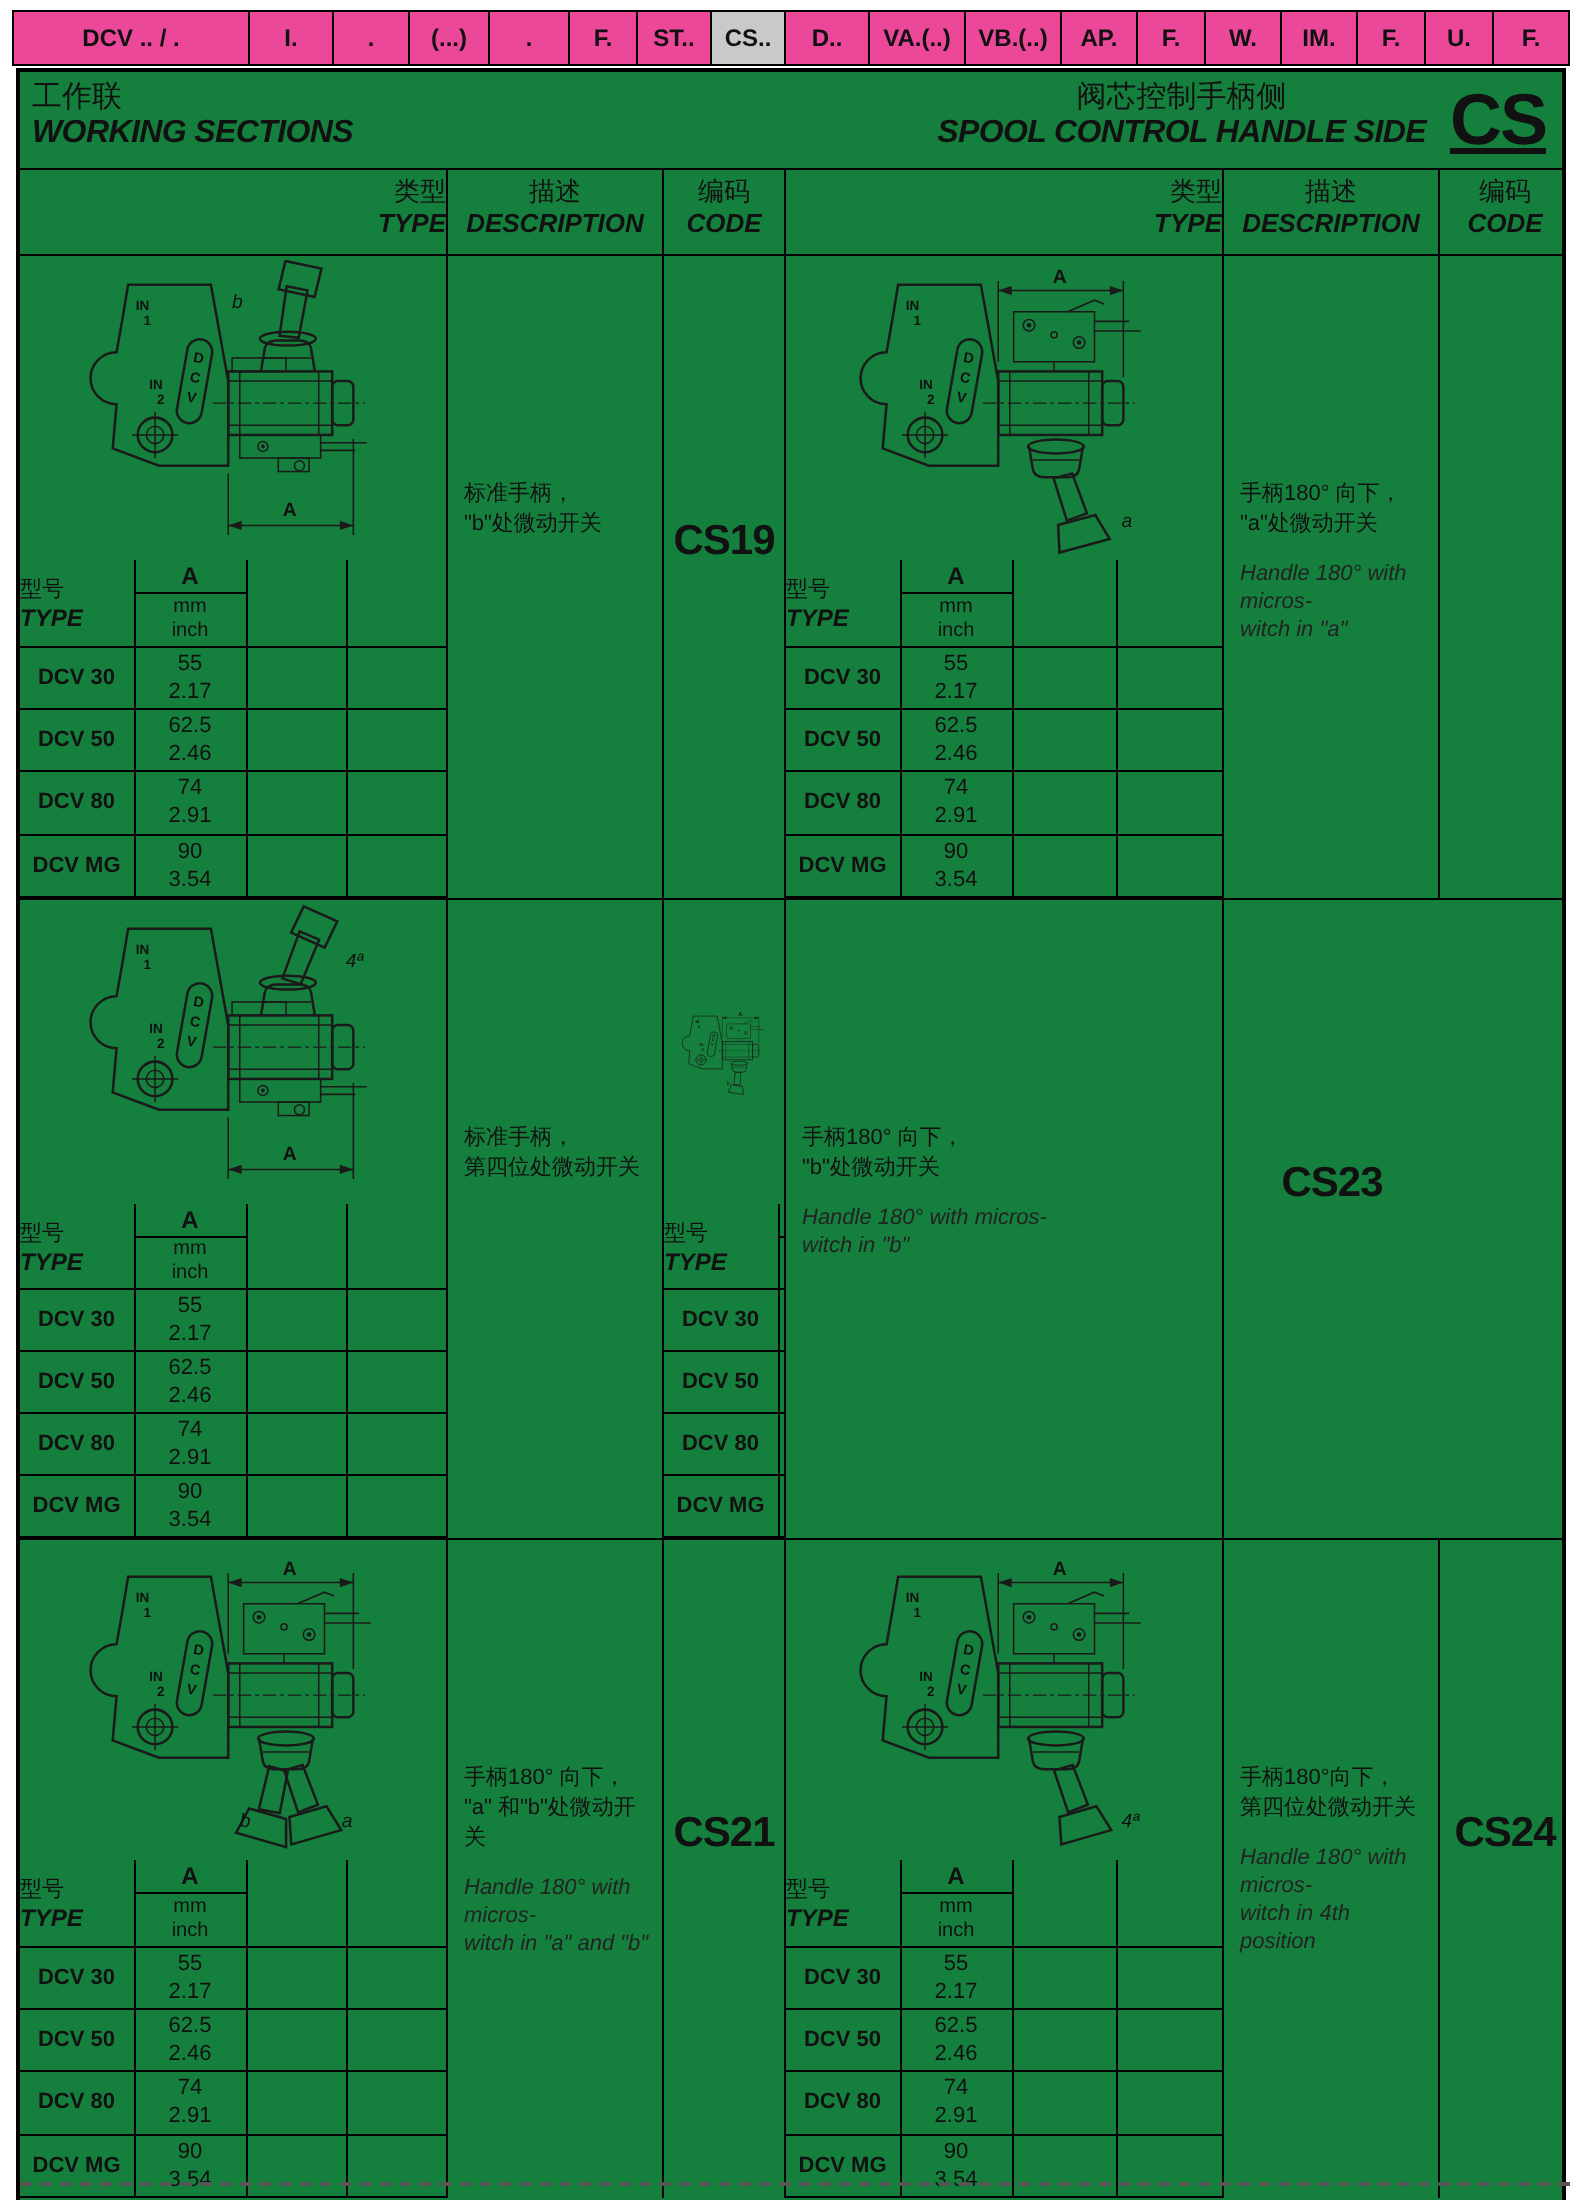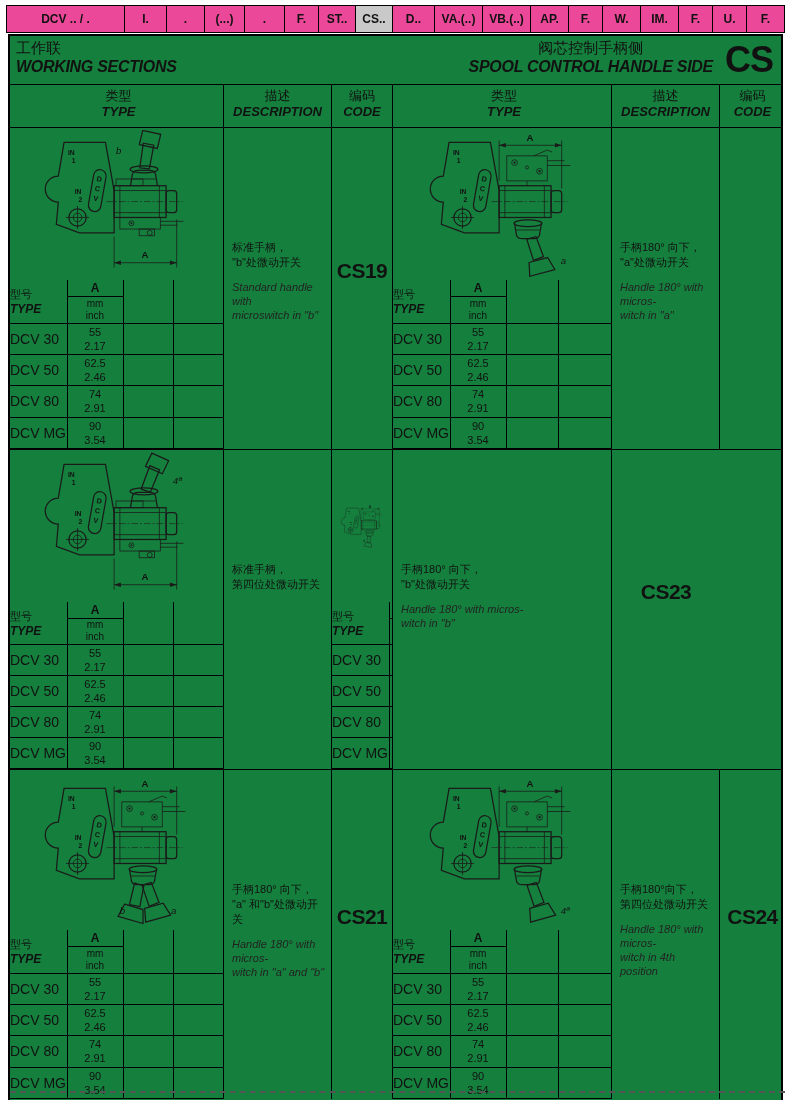--- a/index.html
+++ b/index.html
@@ -23,29 +23,29 @@
   
   .box { position:absolute; left:8px; top:34px; width:775px; height:1066px;
          border:2px solid #000; border-bottom:none; background:#15803d; }
 
   .hdr-band { height:49px; border-bottom:1.6px solid #000; display:flex; align-items:stretch; }
   .hdr-left { padding:3px 0 0 6px; }
   .hdr-right { margin-left:auto; text-align:center; padding:3px 4px 0 0; }
   .hdr-zh { font-size:15px; }
   .hdr-en { font-size:16px; font-weight:bold; font-style:italic; letter-spacing:-0.3px; }
   .hdr-cs { width:64px; display:flex; align-items:center; justify-content:center;
-            font-size:36px; font-weight:bold; letter-spacing:-1px; }
+            font-size:36px; font-weight:bold; letter-spacing:-1px;text-decoration:underline; }
 
   .colhdr { height:43px; border-bottom:1.6px solid #000; display:grid;
             grid-template-columns:214px 108px 61px 219px 108px 65px; }
   .colhdr > div { border-right:1.5px solid #000; padding-top:3px; }
   .colhdr > div:last-child { border-right:none; }
   .ch-zh { font-size:13px; line-height:16px; }
   .ch-en { font-size:13px; font-weight:bold; font-style:italic; line-height:16px; }
-  .ch-left { text-align:center; padding-left:4px; }
+  .ch-left { text-align:right; padding-left:4px; }
   .ch-center { text-align:center; }
 
   .row { display:grid; grid-template-columns:214px 108px 61px 219px 108px 65px; border-bottom:1.6px solid #000; }
   .row.r1 { height:322px; } .row.r2 { height:320px; } .row.r3 { height:329px; border-bottom:none; }
   .tcell, .dcell, .ccell { border-right:1.5px solid #000; overflow:hidden; }
   .ccell.last { border-right:none; }
 
   .tcell { display:flex; flex-direction:column; }
   .draw-wrap { height:152px; display:flex; align-items:center; justify-content:center; }
   .r3 .draw-wrap { height:160px; }
@@ -63,21 +63,21 @@
   
   table.dim { border-collapse:collapse; width:100%; height:100%; table-layout:fixed; }
   table.dim td { border:1.5px solid #000; padding:0; vertical-align:middle; }
   table.dim td.noL { border-left:none; } table.dim td.noR { border-right:none; }
   table.dim tr.top td { border-top:none; }
   td.model-h { width:57px; padding-left:4px; }
   td.colA { width:56px; text-align:center; }
   .mh-zh { font-size:11px; } .mh-en { font-size:12px; font-weight:bold; font-style:italic; }
   td.a-h { text-align:center; font-weight:bold; font-size:12px; height:16px; }
   td.unit { text-align:center; font-size:10px; line-height:12px; }
-  td.model { font-weight:normal; font-size:14px; padding-left:3px; }
+  td.model { font-weight:bold; font-size:11px; padding-left:3px;text-align:center; }
   td.val { text-align:center; font-size:11px; line-height:14px; }
 
   
   .draw * { vector-effect:non-scaling-stroke; }
   .s  { fill:none; stroke:#1a1a1a; stroke-width:1.3; }
   .s2 { fill:none; stroke:#1a1a1a; stroke-width:0.8; }
   .sd { fill:none; stroke:#1a1a1a; stroke-width:0.6; stroke-dasharray:7 2 2 2; }
   .fill { fill:#1a1a1a; stroke:none; }
   .t-in { font:bold 7px "Liberation Sans",sans-serif; fill:#111; }
   .t-logo { font:bold 7.5px "Liberation Sans",sans-serif; fill:#111; writing-mode:vertical-rl; text-orientation:upright; letter-spacing:1px; }
@@ -307,22 +307,20 @@
       <td></td>
                 <td class="noR"></td>
     </tr>
   </tbody>
           </table>
 </div>
     </div>
     <div class="dcell">
       <p class="desc-zh">标准手柄，
 "b"处微动开关</p>
-      <p class="desc-en">Standard handle with
-microswitch in "b"</p>
     </div>
     <div class="ccell">
         <span class="code-txt">CS19</span>
       </div>
 
     <div class="tcell">
       <div class="draw-wrap">
         <svg class="draw" viewBox="0 0 214 152">
           <use href="#g-body"></use>
             <use href="#g-micro-top"></use>

